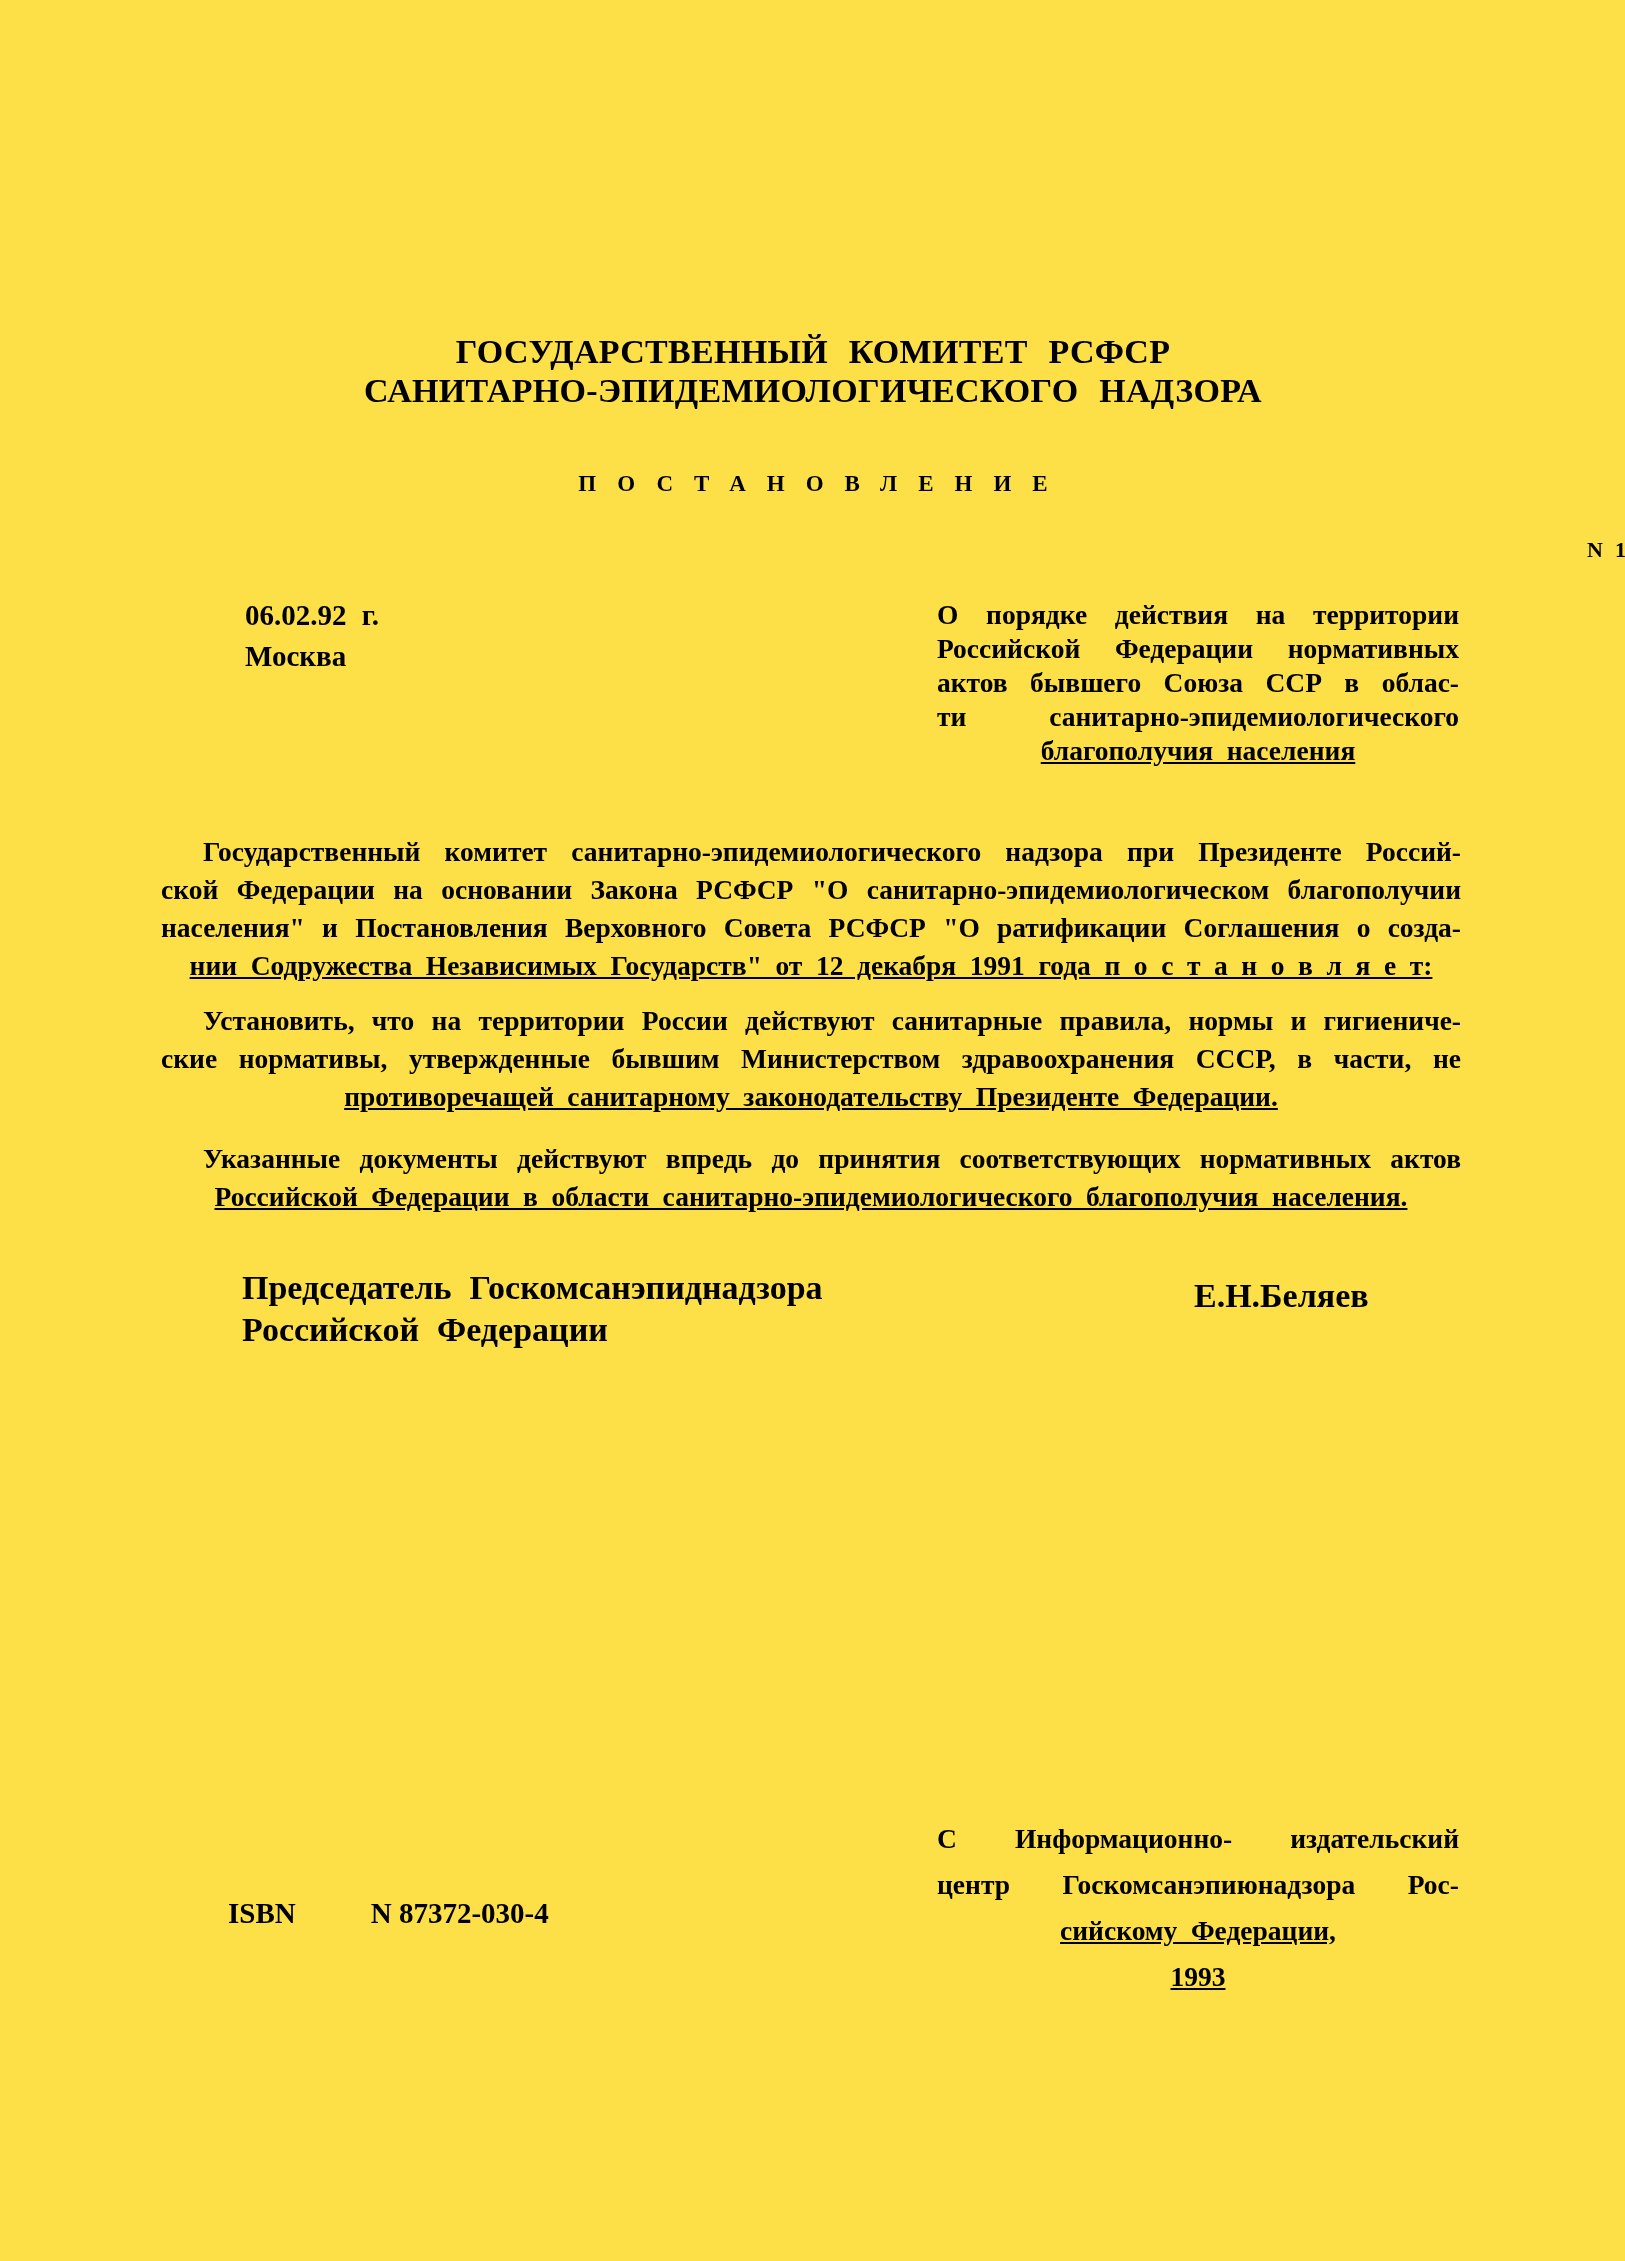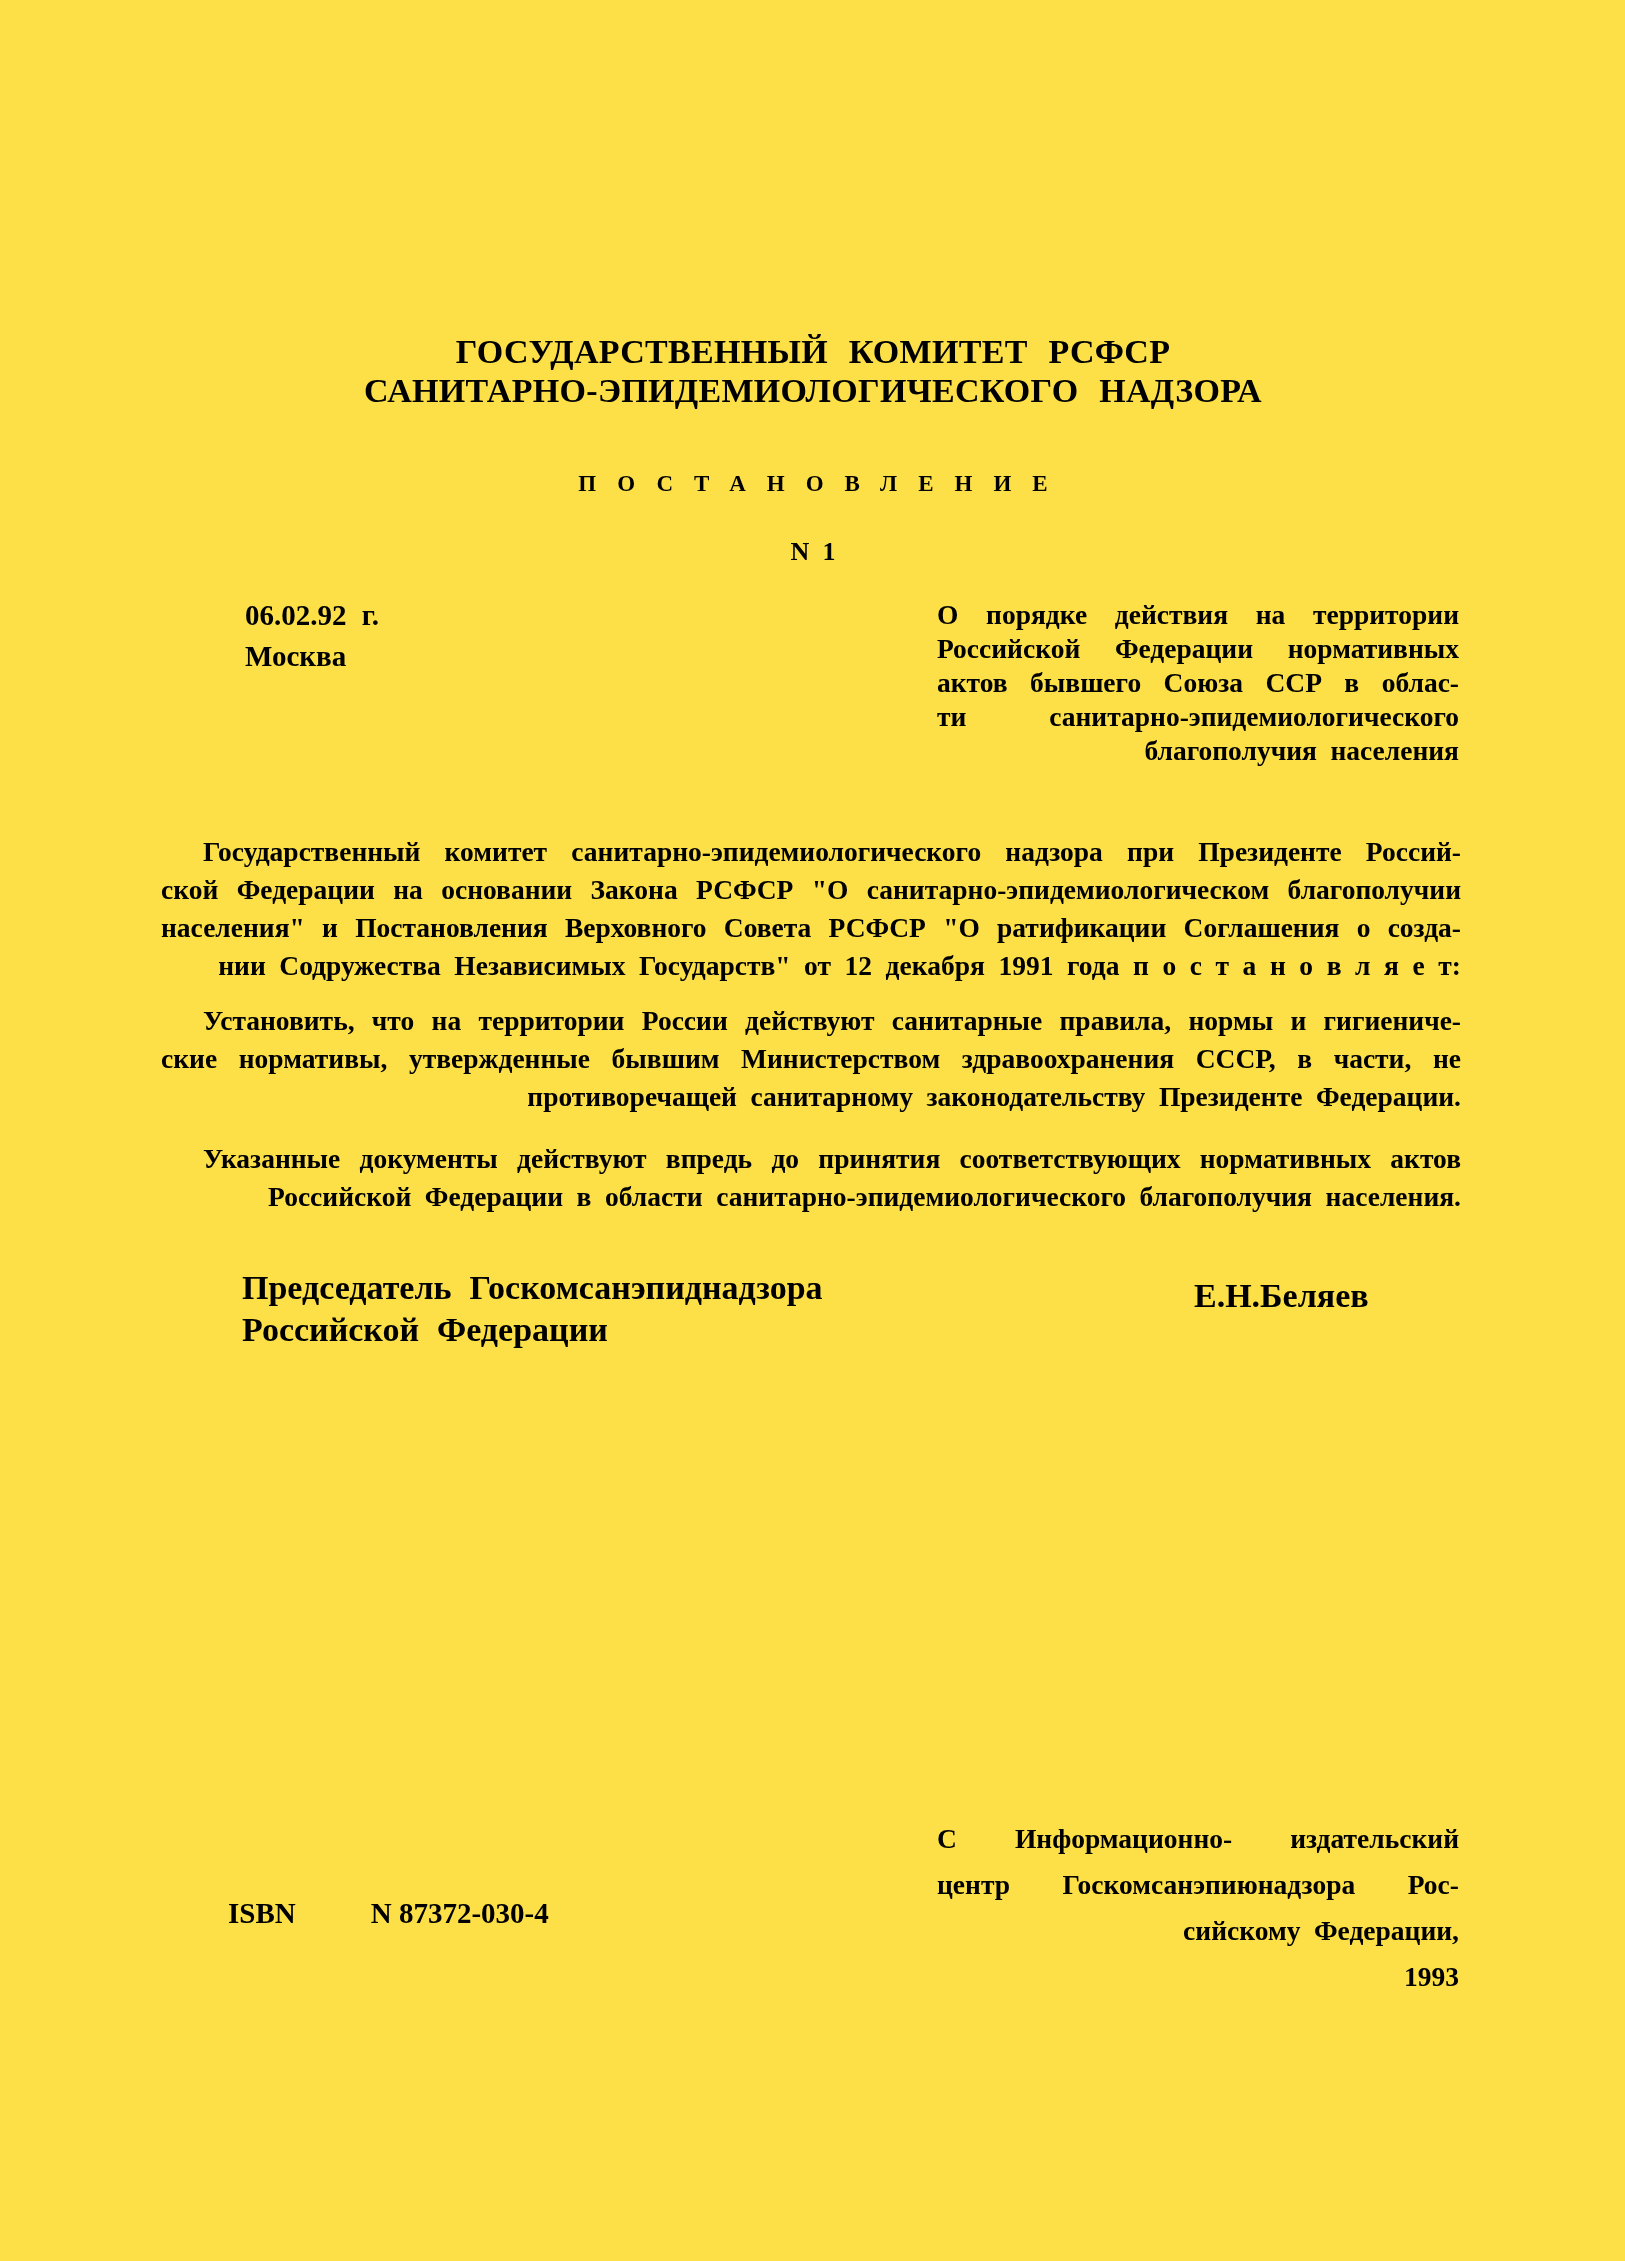--- a/index.html
+++ b/index.html
@@ -38,22 +38,22 @@
     text-align: center;
     font-size: 23px;
     letter-spacing: 21px;
     text-indent: 21px; 
   }
   .doc-number {
     position: absolute;
     top: 537px;
     left: 0;
     width: 100%;
-    text-align: center;
-    font-size: 26px;
+    text-align: right;
+    font-size: 22px;
     word-spacing: 6.7px;
   }
 
   
   .issue-meta {
     position: absolute;
     top: 595px;
     left: 245px;
     font-size: 29px;
     line-height: 41px;
@@ -81,22 +81,23 @@
   #para-3 { top: 1140px; }
   .indent { text-indent: 42px; font-family: Liberation Serif, serif; }
 
   
   .jl {
     text-align: justify;
     text-align-last: justify;
   }
   
   .ll {
-    text-align: right;
+    text-align: center;
     word-spacing: 6.7px;
+    text-decoration: underline;
   }
 
   
   .signature {
     position: absolute;
     top: 1267px;
     left: 242px;
     width: 1223px;
     font-size: 34px;
     line-height: 42px;

